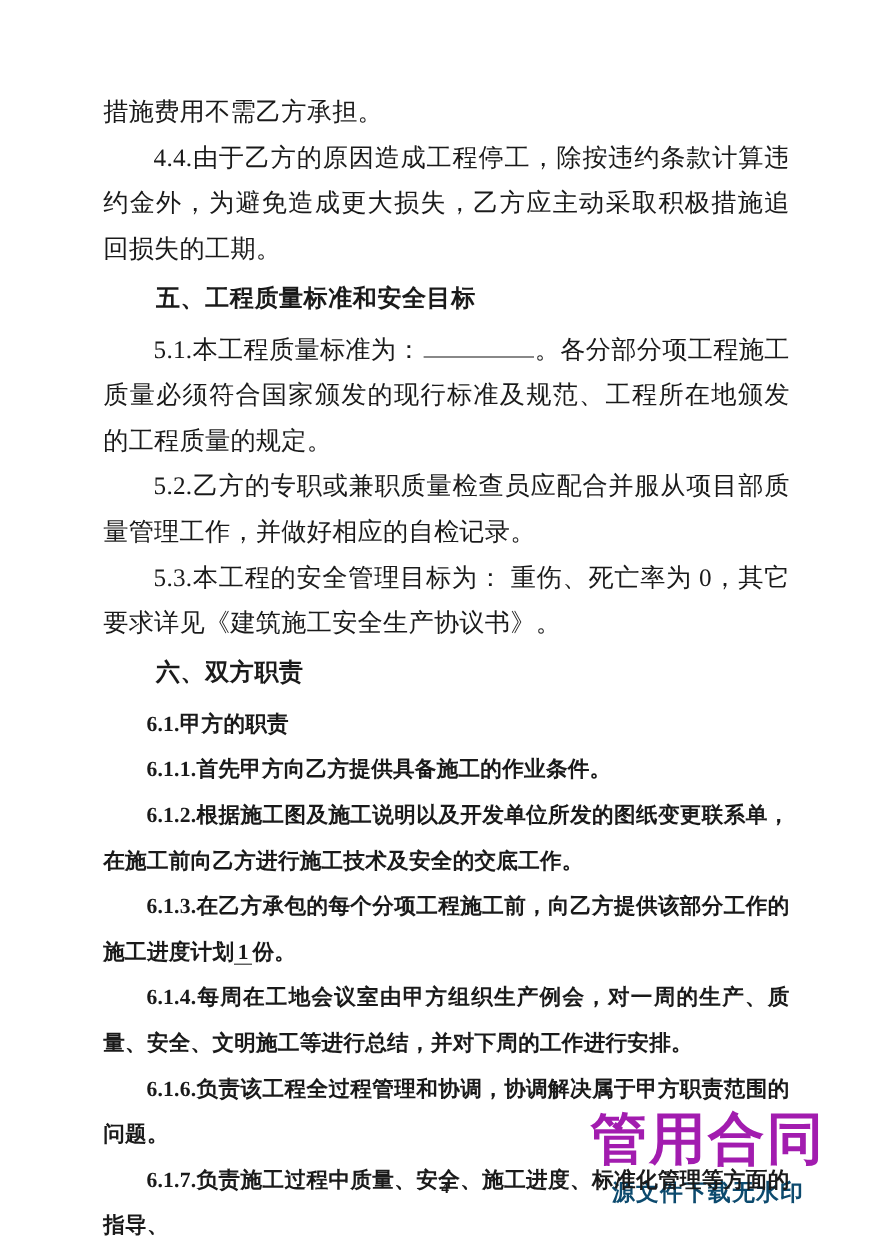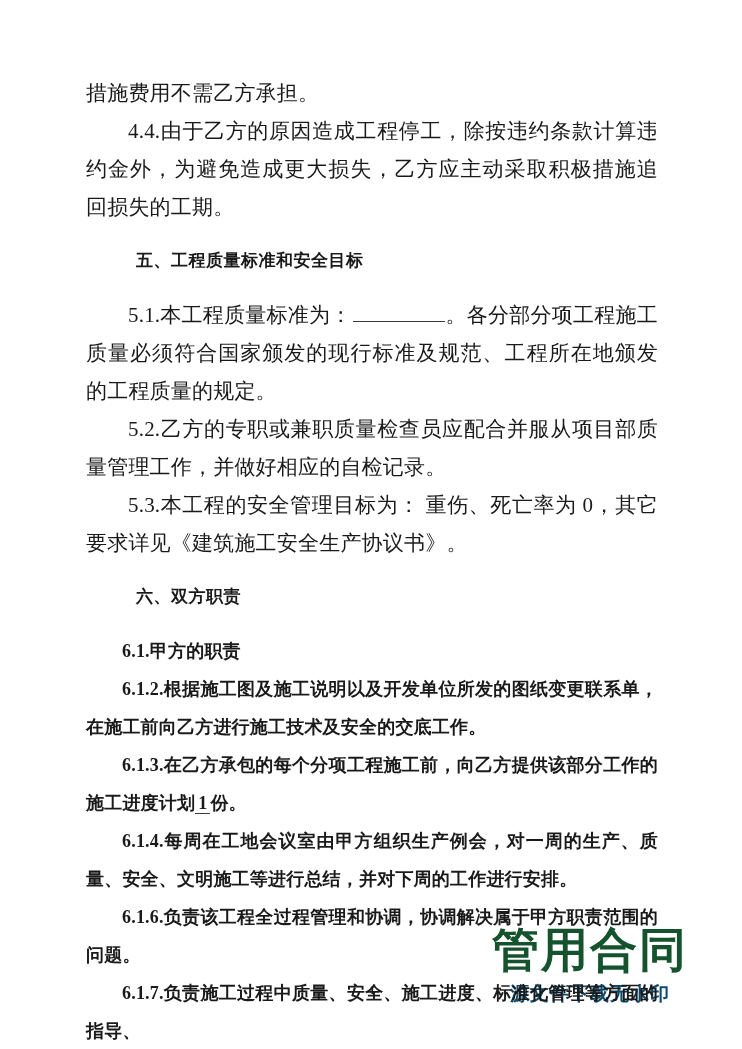--- a/index.html
+++ b/index.html
@@ -29,21 +29,21 @@
     text-align: center;
     pointer-events: none;
     user-select: none;
     z-index: 0;
   }
   #watermark .wm-big {
     font-family: "DejaVu Sans", sans-serif;
     font-weight: bold;
     font-size: 47px;
     letter-spacing: 2px;
-    color: #14532d;
+    color: #a21caf;
     line-height: 1.06;
     white-space: nowrap;
   }
   #watermark .wm-small {
     font-family: "DejaVu Sans", sans-serif;
     font-weight: bold;
     font-size: 19px;
     letter-spacing: 1px;
     color: #0c4a6e;
     margin-top: 6px;
@@ -65,22 +65,22 @@
     line-height: 38px;
     text-align: justify;
     text-justify: inter-ideograph;
     letter-spacing: 0.2px;
     white-space: normal;
   }
   p.para.indent { text-indent: 2em; }
   p.para.small  { font-size: 18px; font-weight: bold; }
 
   h2.heading {
-    margin: 16px;
-    font-size: 17px;
+    margin: 4px;
+    font-size: 20px;
     line-height: 38px;
     font-weight: bold;
     text-indent: 2em;
     letter-spacing: 0.5px;
   }
 
   .blank {
     display: inline-block;
     border-bottom: 1px solid #3a3a3a;
     vertical-align: baseline;
@@ -117,20 +117,21 @@
 
   <div id="content">
       <p class="para" id="para-4-3-continued">措施费用不需乙方承担。</p>
       <p class="para indent" id="para-4-4">4.4.由于乙方的原因造成工程停工，除按违约条款计算违约金外，为避免造成更大损失，乙方应主动采取积极措施追回损失的工期。</p>
       <h2 class="heading" id="heading-5">五、工程质量标准和安全目标</h2>
       <p class="para indent" id="para-5-1"><span>5.1.本工程质量标准为：</span><span class="blank w-lg"></span><span>。各分部分项工程施工质量必须符合国家颁发的现行标准及规范、工程所在地颁发的工程质量的规定。</span></p>
       <p class="para indent" id="para-5-2">5.2.乙方的专职或兼职质量检查员应配合并服从项目部质量管理工作，并做好相应的自检记录。</p>
       <p class="para indent" id="para-5-3">5.3.本工程的安全管理目标为： 重伤、死亡率为 0，其它要求详见《建筑施工安全生产协议书》。</p>
       <h2 class="heading" id="heading-6">六、双方职责</h2>
       <p class="para indent small" id="para-6-1">6.1.甲方的职责</p>
+      <p class="para indent small" id="para-6-1-1">6.1.1.首先甲方向乙方提供具备施工的作业条件。</p>
       <p class="para indent small" id="para-6-1-2">6.1.2.根据施工图及施工说明以及开发单位所发的图纸变更联系单，在施工前向乙方进行施工技术及安全的交底工作。</p>
       <p class="para indent small" id="para-6-1-3"><span>6.1.3.在乙方承包的每个分项工程施工前，向乙方提供该部分工作的施工进度计划</span><span class="u">1</span><span>份。</span></p>
       <p class="para indent small" id="para-6-1-4">6.1.4.每周在工地会议室由甲方组织生产例会，对一周的生产、质量、安全、文明施工等进行总结，并对下周的工作进行安排。</p>
       <p class="para indent small" id="para-6-1-6">6.1.6.负责该工程全过程管理和协调，协调解决属于甲方职责范围的问题。</p>
       <p class="para indent small" id="para-6-1-7">6.1.7.负责施工过程中质量、安全、施工进度、标准化管理等方面的指导、</p>
     </div>
 
   <div id="page-number">4</div>
 
 </div>

